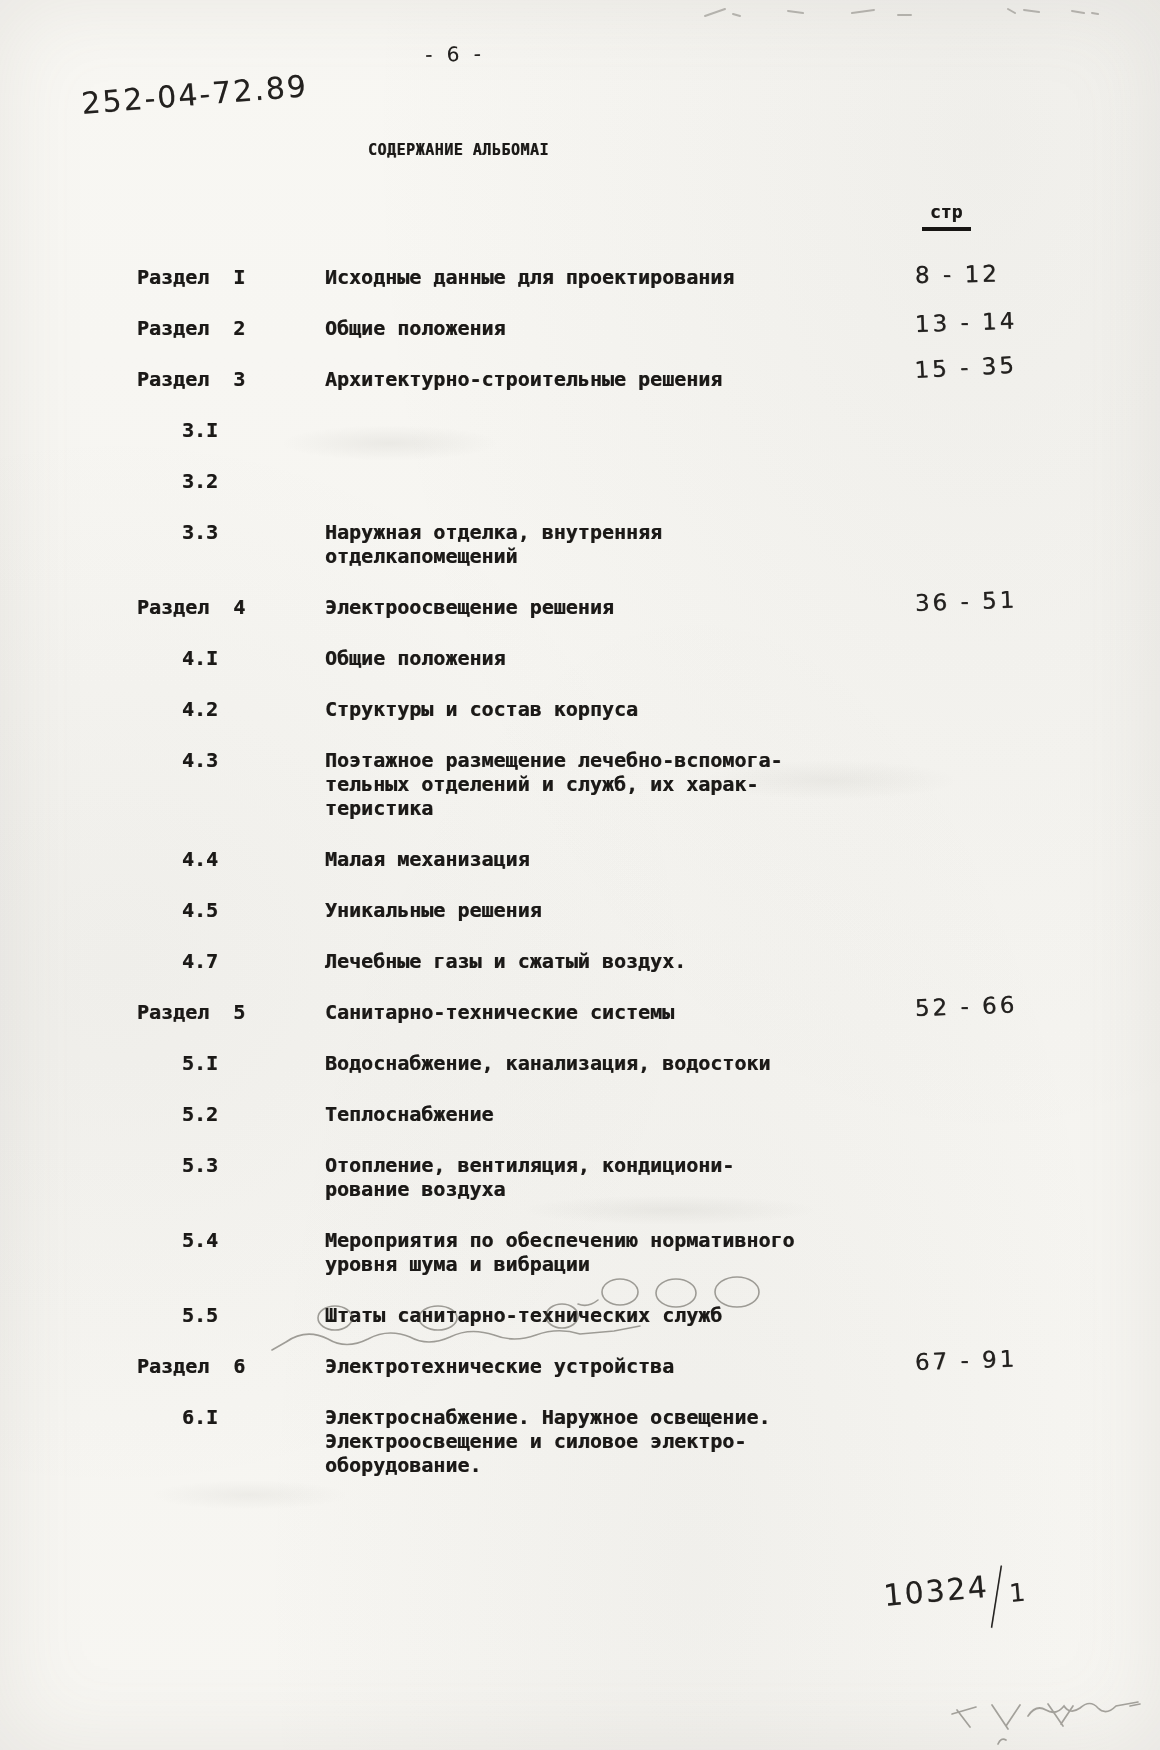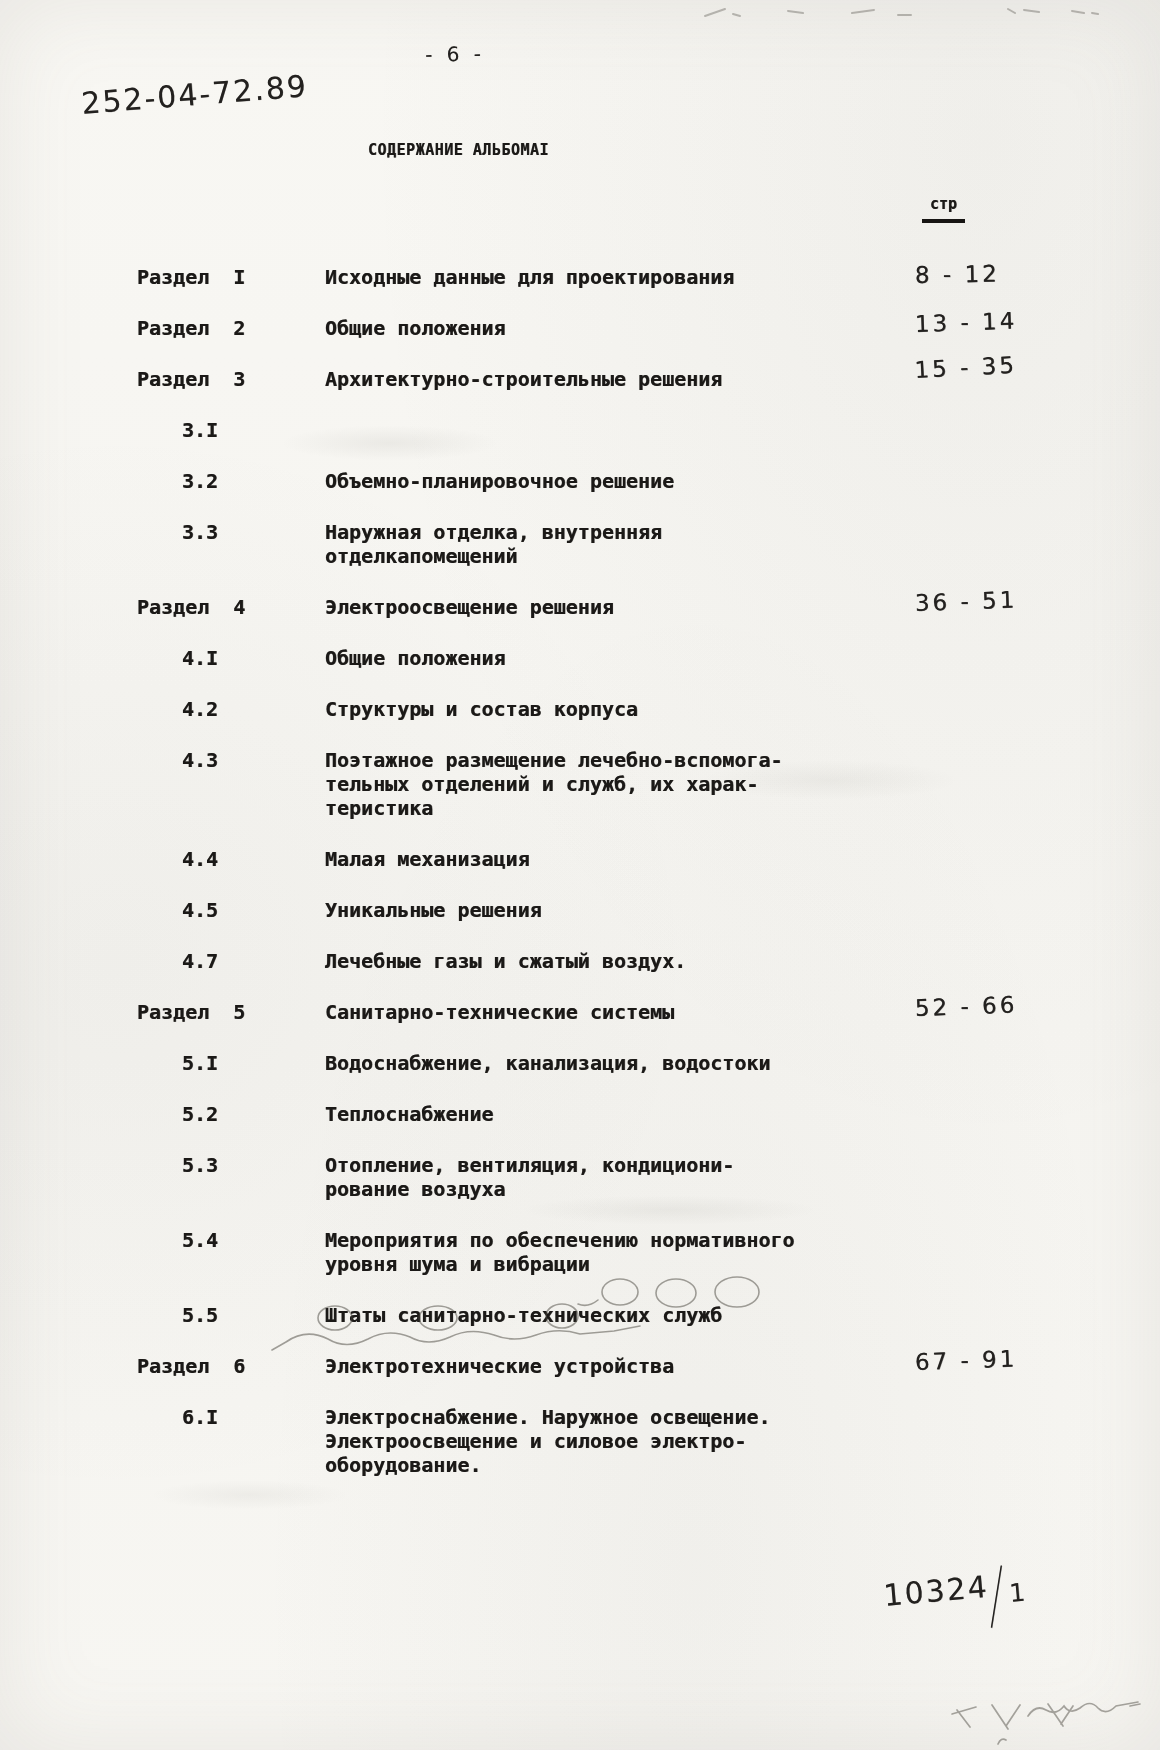--- a/index.html
+++ b/index.html
@@ -31,21 +31,21 @@
   
   .hw{
     font-family:"DejaVu Sans", sans-serif;
     font-weight:400;
     color:#23211f;
     text-shadow:0.3px 0.2px 0.4px rgba(30,28,26,.4);
   }
   .page-number{position:absolute;left:425px;top:42px;font-size:20px;letter-spacing:4px;transform:rotate(-1deg);}
   .doc-code{position:absolute;left:80px;top:86px;font-size:30px;letter-spacing:2px;transform:rotate(-4.5deg);transform-origin:left top;}
   .doc-title{position:absolute;left:368px;top:138px;font-size:15px;letter-spacing:.5px;}
-  .str-header{position:absolute;left:922px;top:192px;font-size:15px;padding:0 8px 3px 8px;border-bottom:4px solid #171513;}
+  .str-header{position:absolute;left:922px;top:200px;font-size:18px;padding:0 8px 3px 8px;border-bottom:4px solid #171513;}
   .rows{position:absolute;left:4px;top:265px;width:1160px;padding-left:8px;}
   .row{display:grid;grid-template-columns:188px 545px 1fr;margin-bottom:27px;padding-left:125px;}
   .lbl{white-space:pre;}
   .lbl.sub{padding-left:45px;}
   .ln{display:block;}
   .pgs{
     font-family:"DejaVu Sans", sans-serif;font-weight:400;
     font-size:23px;letter-spacing:3px;color:#23211f;
     margin-left:45px;align-self:start;
     transform:rotate(-2deg) translateY(-4px);transform-origin:left center;
@@ -107,23 +107,20 @@
       <span class="pgs">15 - 35</span>
     </div>
 
     <div class="row">
       <span class="lbl sub">3.I</span>
         <span></span>
     </div>
 
     <div class="row">
       <span class="lbl sub">3.2</span>
-      <span class="ttl">
-          <span class="ln">Объемно-планировочное решение</span>
-        </span>
         <span></span>
     </div>
 
     <div class="row">
       <span class="lbl sub">3.3</span>
       <span class="ttl">
         <span class="ln">Наружная отделка, внутренняя</span>
         <span class="ln">отделкапомещений</span>
       </span>
         <span></span>

